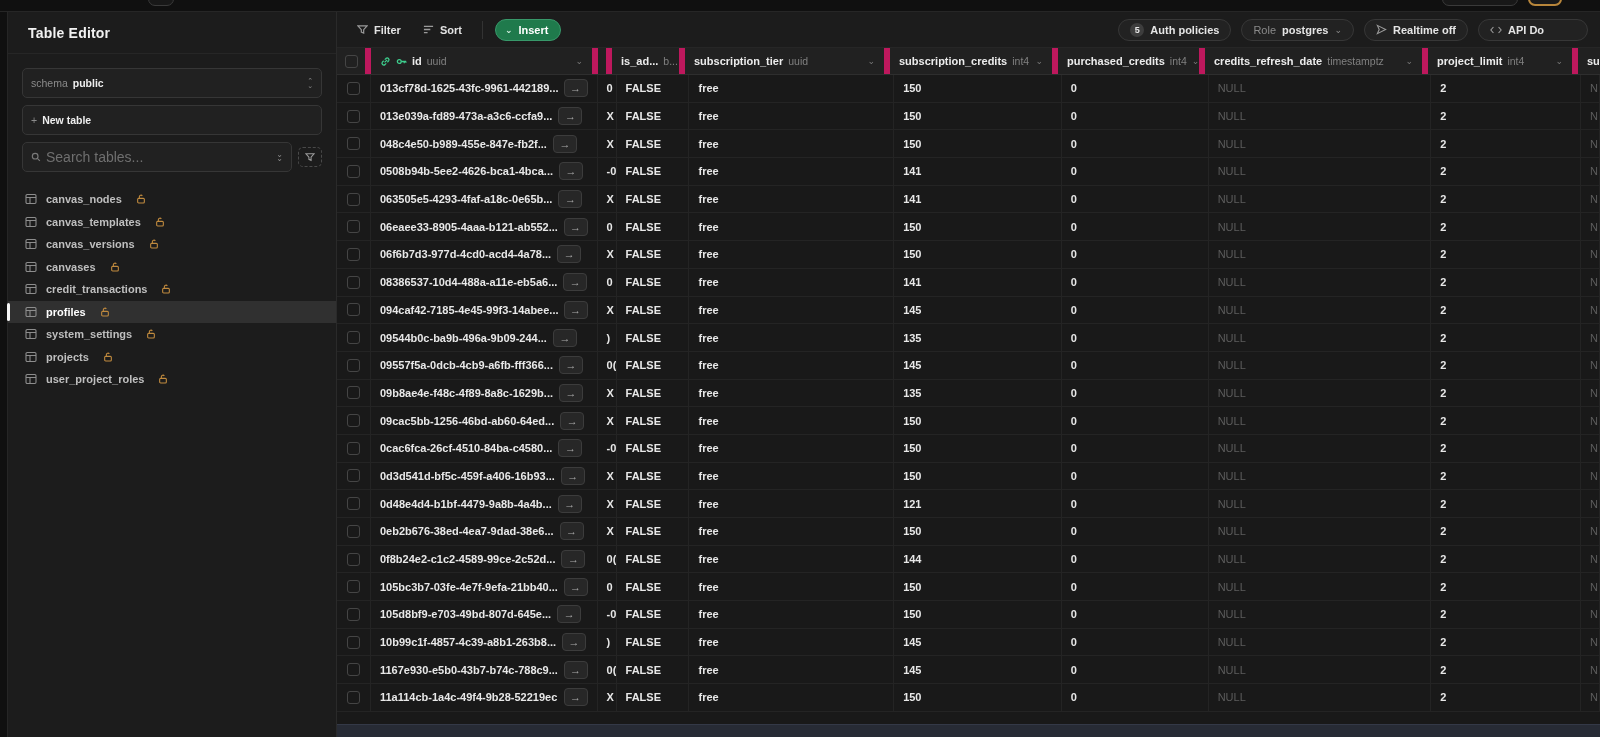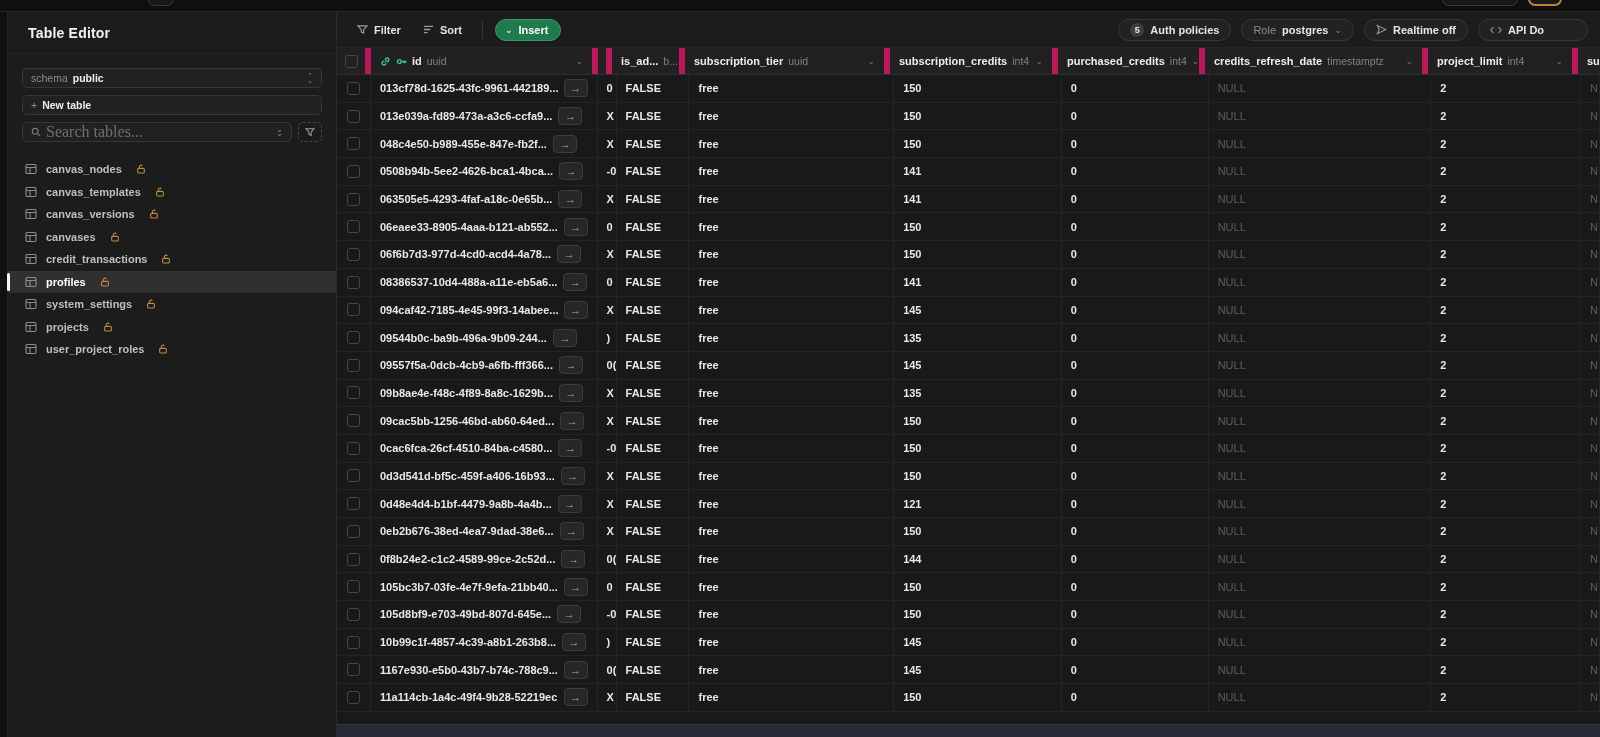--- a/index.html
+++ b/index.html
@@ -12,29 +12,29 @@
   .frag-amber { position:absolute; top:-8px; height:14px; width:34px; border:2px solid #b8863b; border-radius:8px; background:#1a1a1a; }
 
   .app { display:flex; height:725px; }
 
   
   .rail { width:8px; background:#101010; border-right:1px solid #262626; }
   .sidebar { width:329px; background:#1c1c1c; border-right:1px solid #2a2a2a; display:flex; flex-direction:column; }
   .sb-head { padding:13px 20px 12px; border-bottom:1px solid #262626; }
   .sb-title { color:#f2f2f2; font-size:14px; font-weight:700; letter-spacing:.2px; }
   .sb-controls { padding:14px 14px 8px; display:flex; flex-direction:column; gap:7px; }
-  .ctl { height:20px; background:#212121; border:1px solid #363636; border-radius:5px;
+  .ctl { height:30px; background:#212121; border:1px solid #363636; border-radius:5px;
          display:flex; align-items:center; padding:0 8px; font-size:10.5px; gap:5px; color:#e8e8e8; }
   .ctl .dim { color:#8b8b8b; font-weight:400; }
   .ctl .strong { color:#efefef; font-weight:700; }
   .updown { margin-left:auto; display:flex; flex-direction:column; line-height:5px; font-size:7px; color:#8b8b8b; }
   .search-row { display:flex; gap:6px; align-items:center; }
   .search-box { flex:1; }
   .search-box input { flex:1; background:transparent; border:none; outline:none; color:#cfcfcf;
-         font-size:16px; font-family:Liberation Serif, serif; }
+         font-size:14px; font-family:Liberation Sans, sans-serif; }
   .search-box input::placeholder { color:#6f6f6f; }
   .dbl-chev { display:flex; flex-direction:column; line-height:4px; font-size:8px; color:#8b8b8b; }
   .filter-mini { width:24px; height:20px; border:1px dashed #4a4a4a; border-radius:5px;
          display:flex; align-items:center; justify-content:center; color:#9a9a9a; background:transparent; }
   .tbl-list { margin-top:8px; display:flex; flex-direction:column; }
   .tbl-item { height:22.5px; display:flex; align-items:center; gap:9px; padding:0 14px 0 17px;
          color:#bfbfbf; font-size:11px; font-weight:600; position:relative; cursor:pointer; }
   .tbl-item svg { flex:none; }
   .tbl-item.selected { background:#303030; color:#ffffff; }
   .tbl-item.selected::before { content:""; position:absolute; left:-1px; top:2px; bottom:2px; width:3px; background:#f5f5f5; border-radius:2px; }

